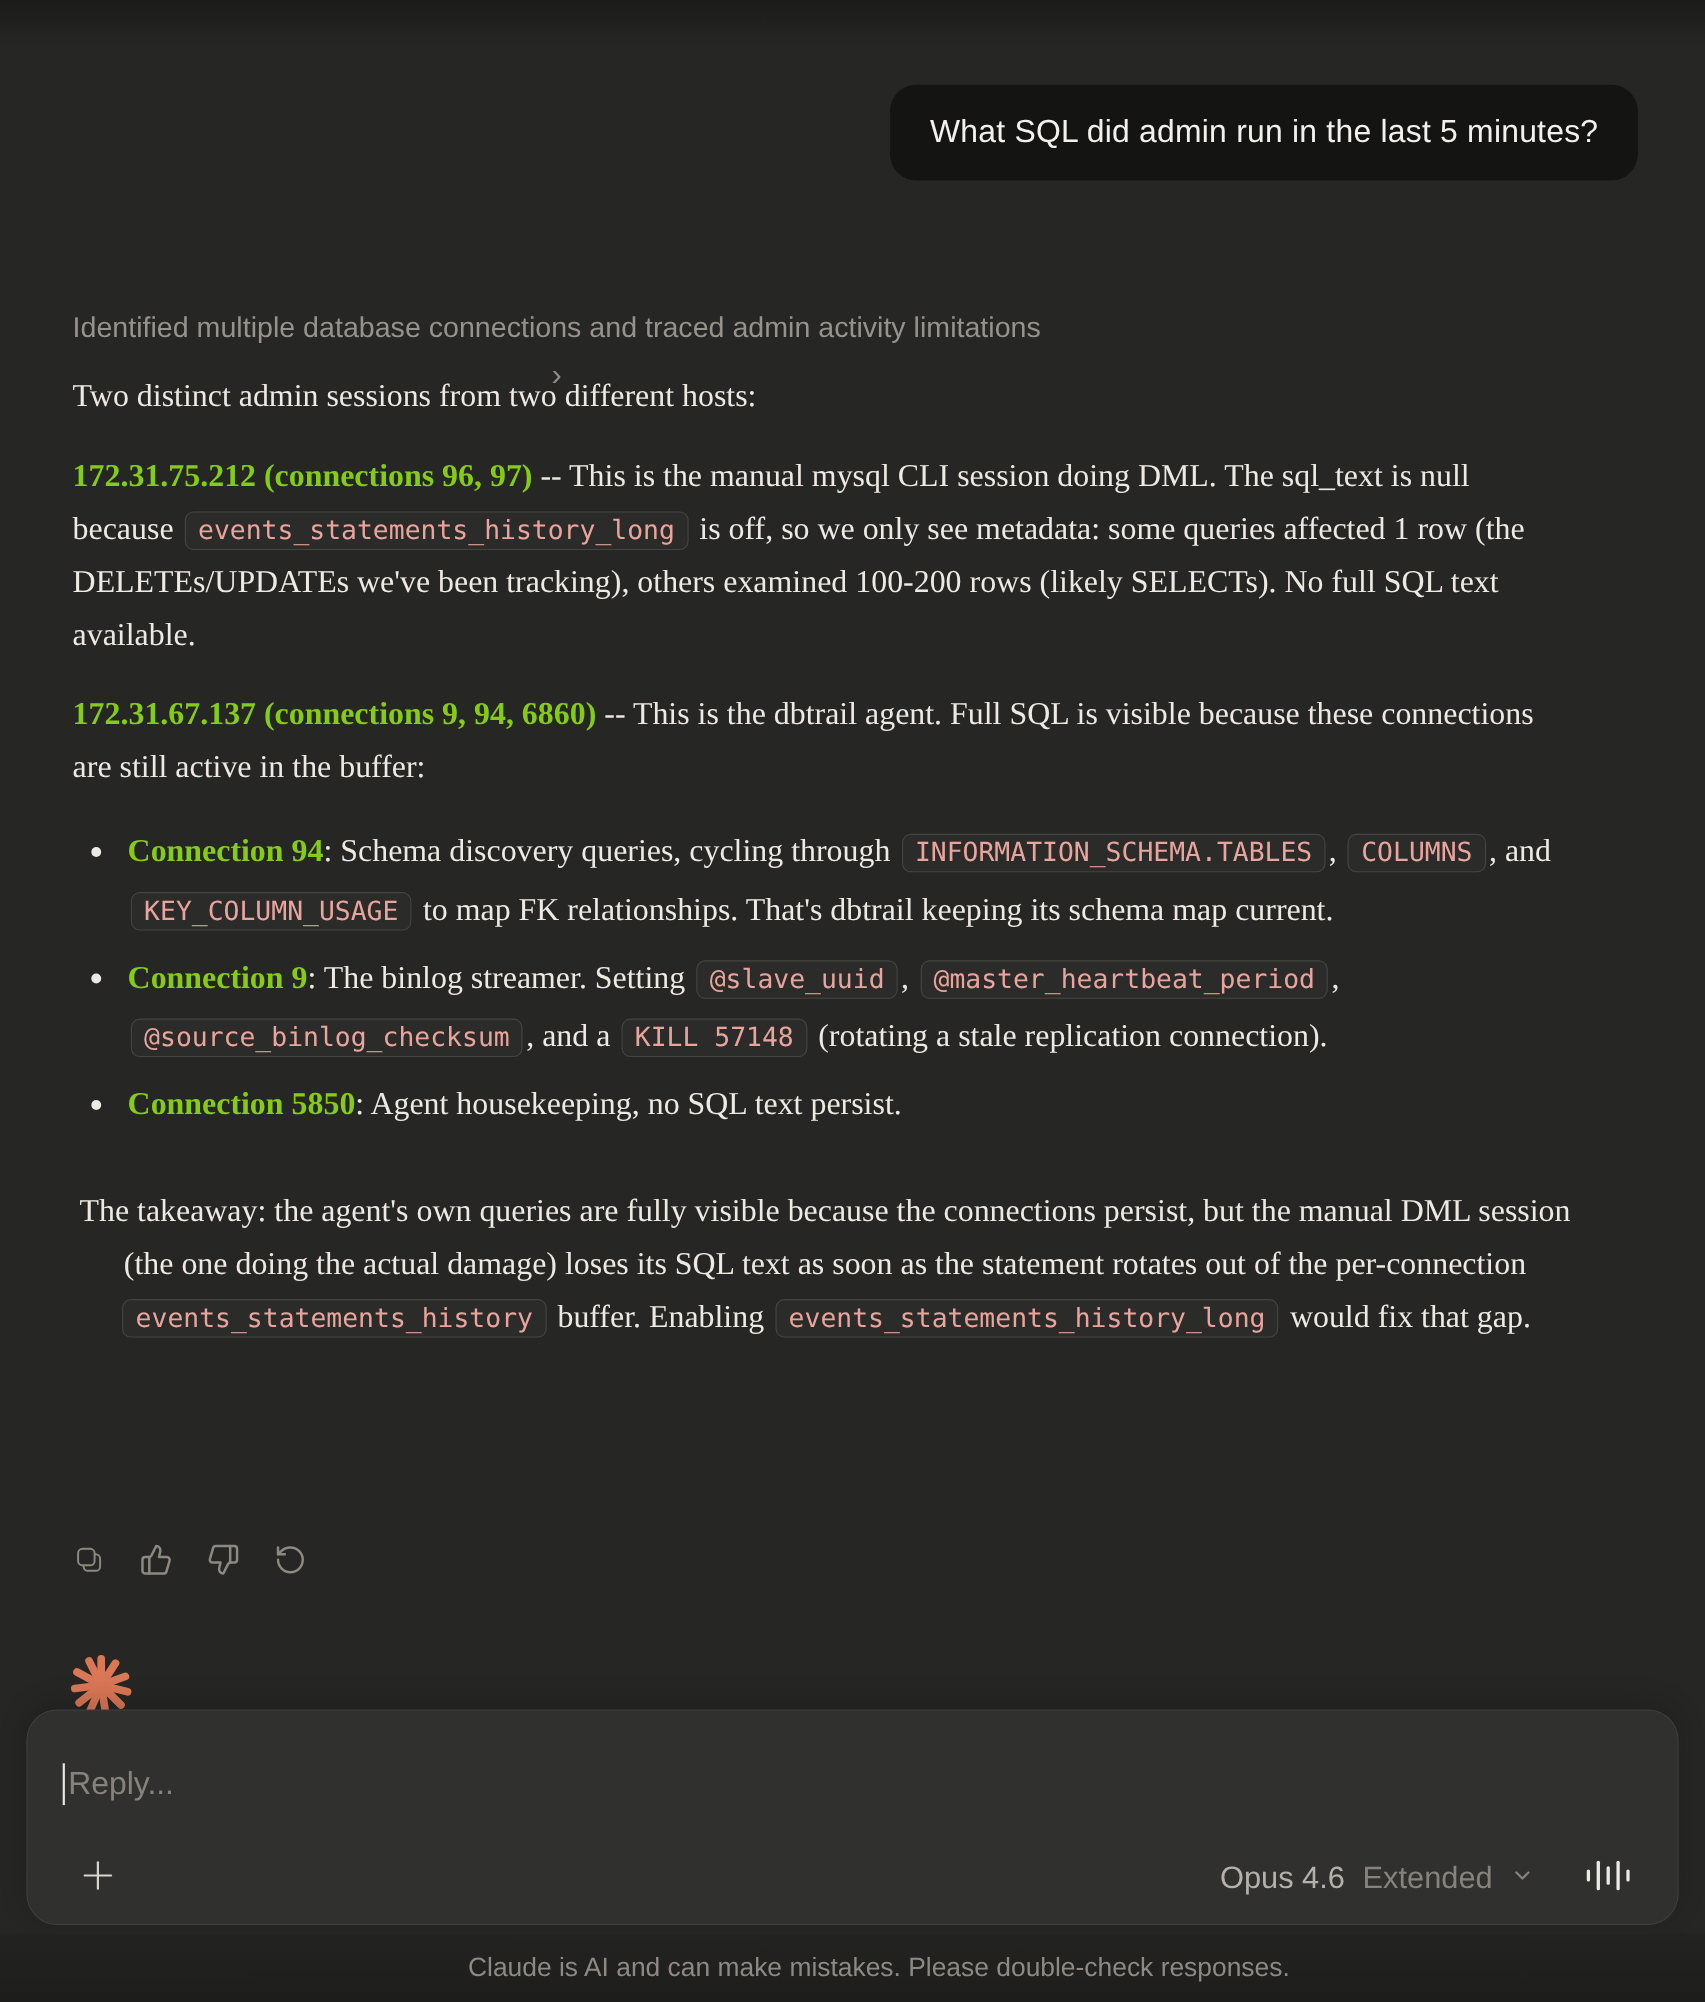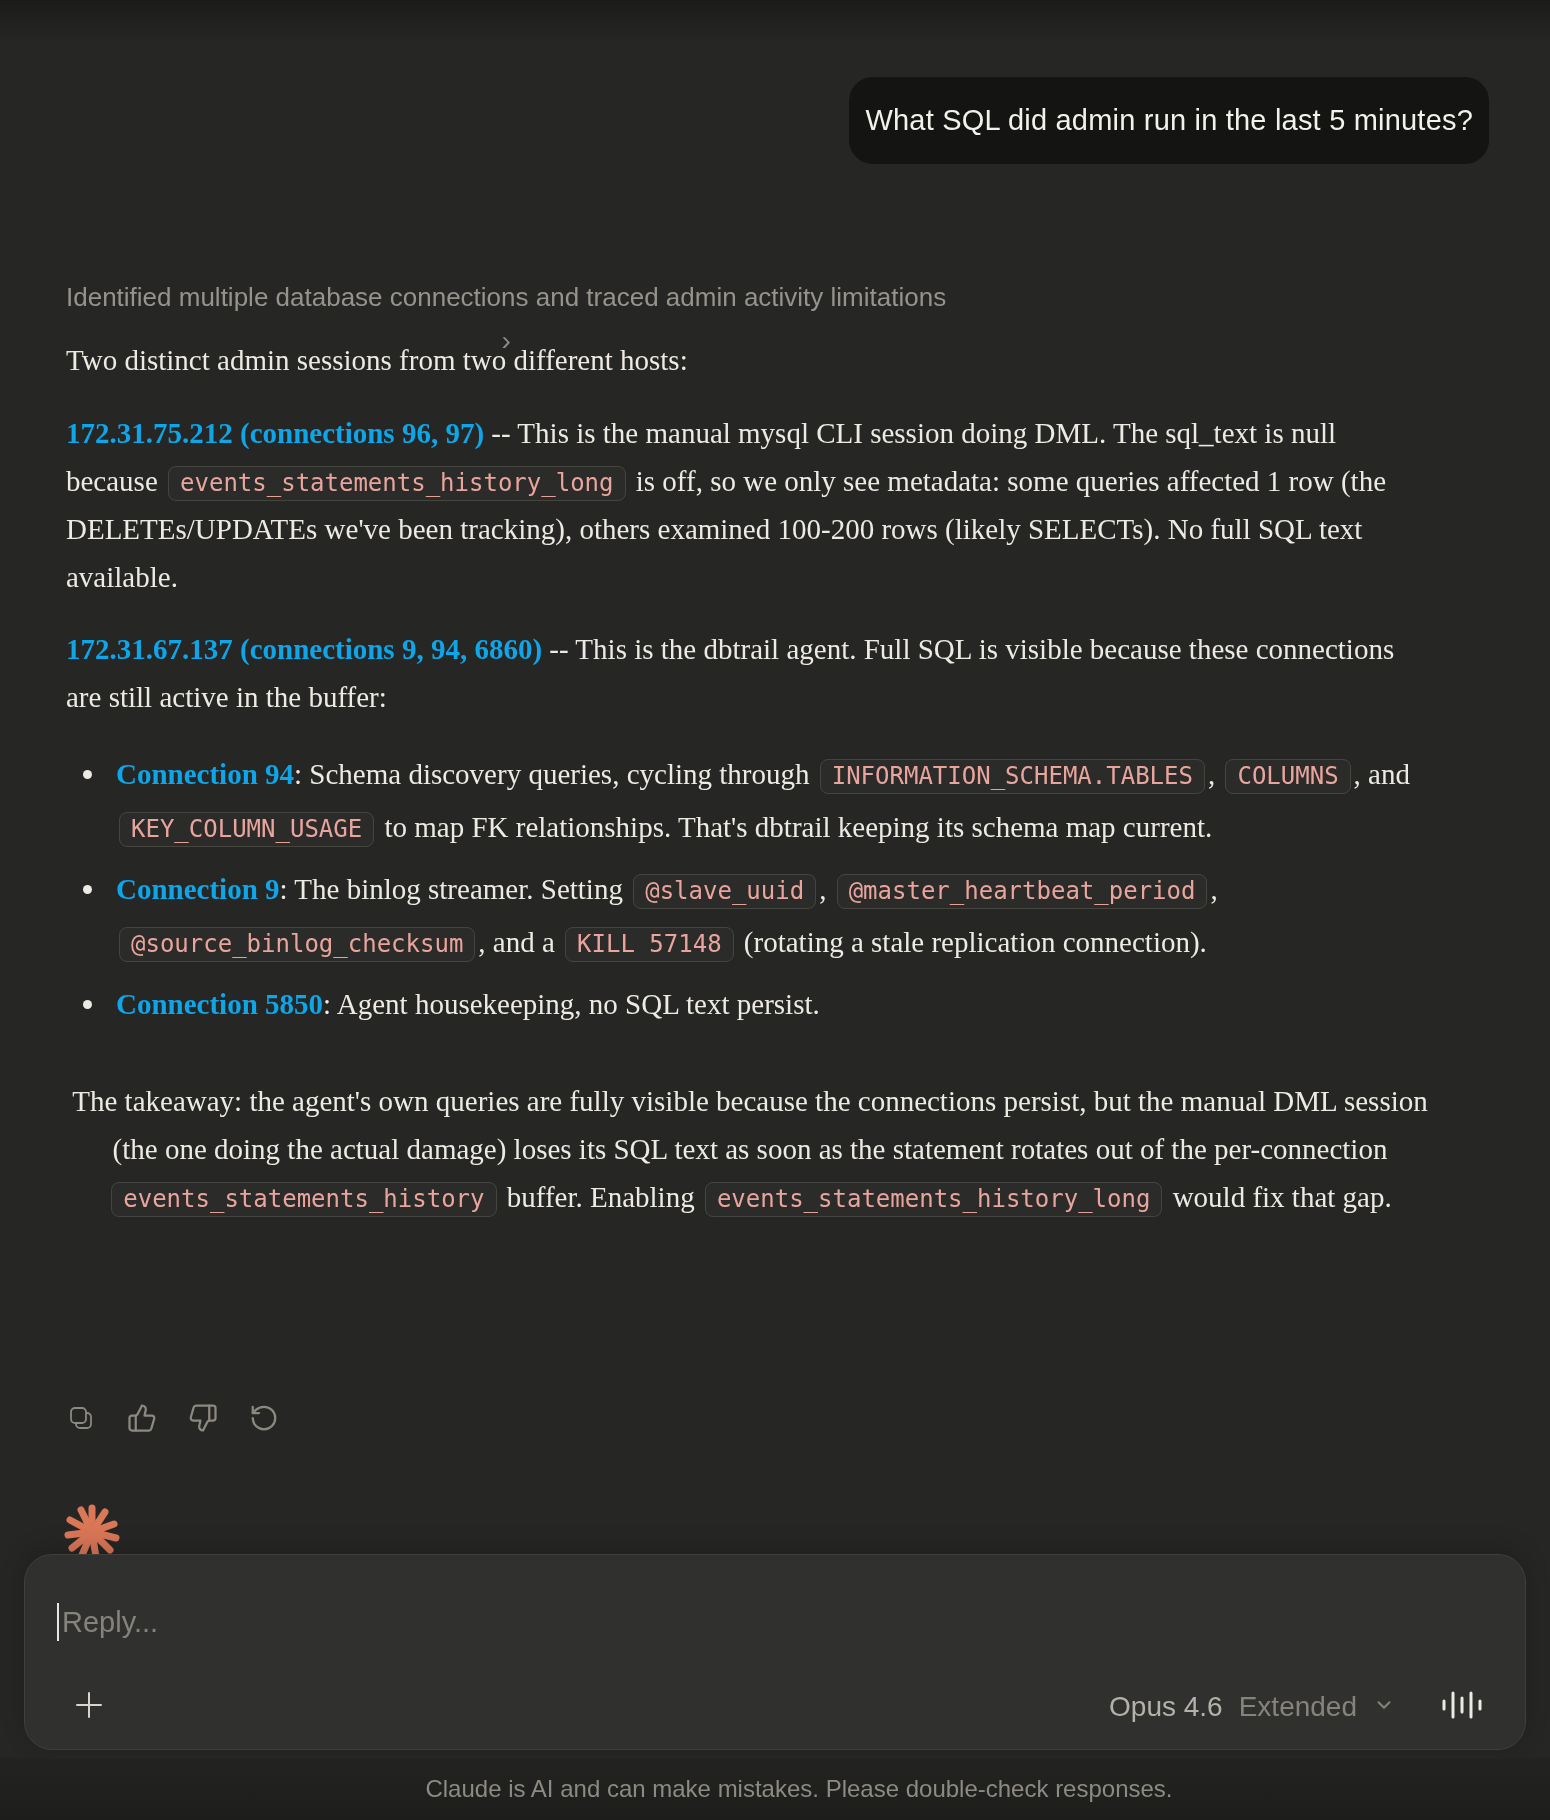--- a/index.html
+++ b/index.html
@@ -14,21 +14,21 @@
     position:absolute; top:0; left:0; right:0; height:42px;
     background:linear-gradient(#1b1b1a, rgba(38,38,36,0));
     pointer-events:none;
   }
 
   
   .user-bubble {
     position:absolute; top:77px; right:61px;
     background:#141413;
     border-radius:24px;
-    padding:27px 16px;
+    padding:27px 36px;
     font-size:29px; color:#f2f1ec;
     letter-spacing:.2px;
     margin-left:24px;
   }
 
   
   .thinking-row {
     position:absolute; top:282px; left:66px;
     display:flex; align-items:center; gap:14px;
     font-size:26px; color:#95938b;
@@ -39,21 +39,21 @@
 
   
   .response {
     position:absolute; top:336px; left:66px; width:1368px;
     font-family:"Liberation Serif", serif;
     font-size:29px; line-height:48px;
     color:#edeae3;
   }
   .response .intro { margin-bottom:25px; }
   .response p.para { margin-bottom:24px; }
-  .seg-bold { font-weight:bold; color:#0ea5e9; }
+  .seg-bold { font-weight:bold; color:#84cc16; }
   .seg-code {
     font-family:"DejaVu Sans Mono", monospace;
     font-size:24px;
     color:#e9a59d;
     background:#2b2b29;
     border:1px solid #45453f;
     border-radius:8px;
     padding:2px 11px 3px;
     margin:0 3px;
     white-space:nowrap;

